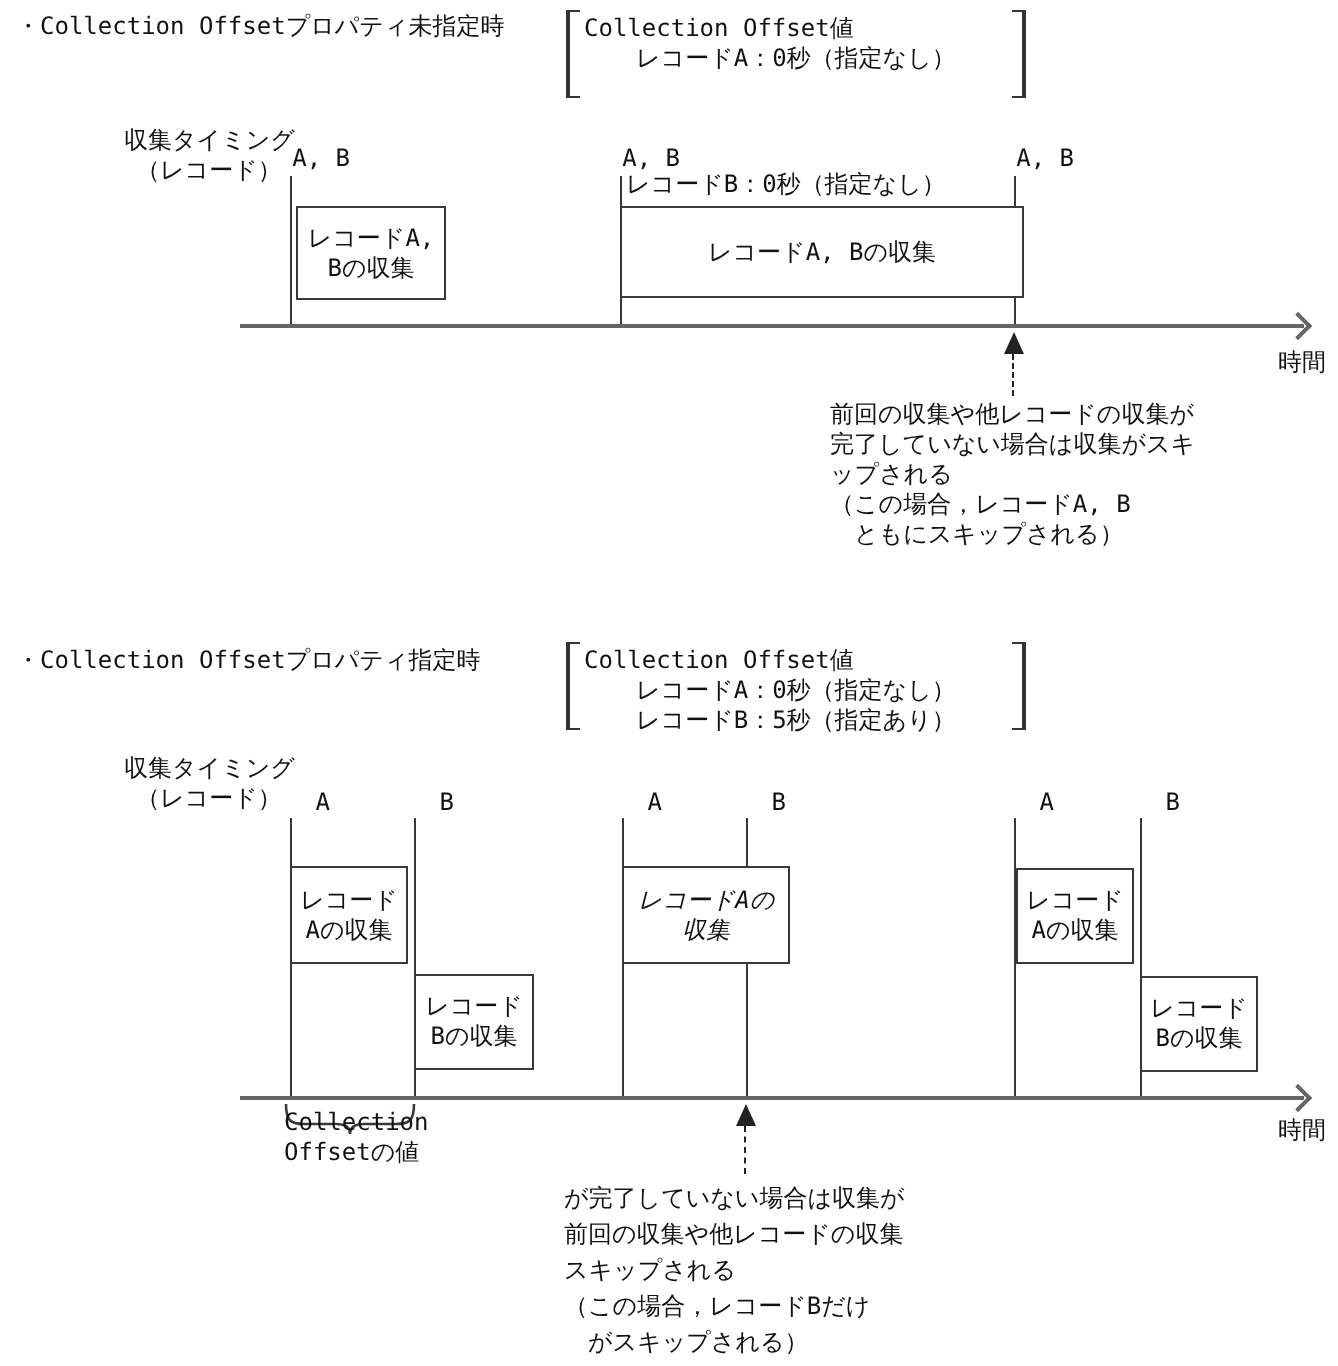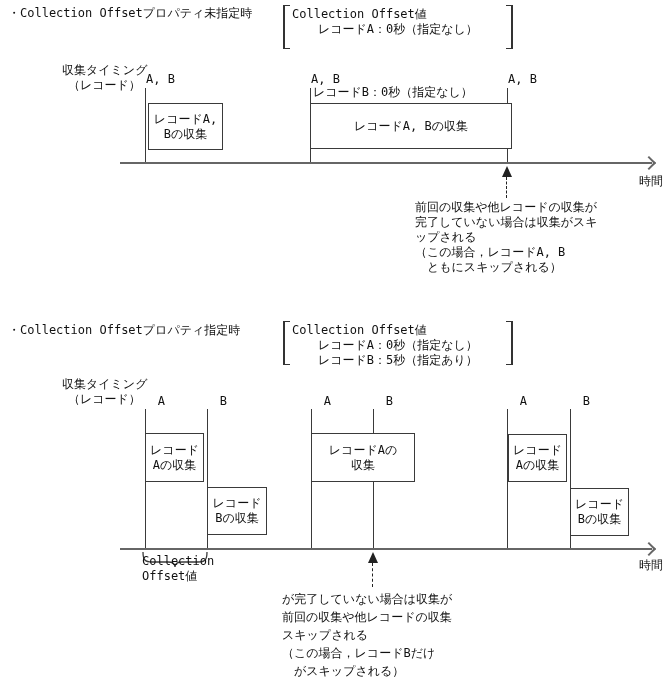--- a/index.html
+++ b/index.html
@@ -111,21 +111,21 @@
   <div class="tick" style="left:570px; top:409px; height:139px;"></div>
 
   <div class="box" style="left:145px; top:433px; width:59px; height:49px;">
     <div>レコード</div>
     <div>Aの収集</div>
   </div>
   <div class="box" style="left:207px; top:487px; width:60px; height:48px;">
     <div>レコード</div>
     <div>Bの収集</div>
   </div>
-  <div class="box" style="left:311px; top:433px; width:104px; height:49px;">
+  <div class="box" style="left:311px; top:433px; width:84px; height:49px;font-style:italic;">
     <div>レコードAの</div>
     <div>収集</div>
   </div>
   <div class="box" style="left:508px; top:434px; width:59px; height:48px;">
     <div>レコード</div>
     <div>Aの収集</div>
   </div>
   <div class="box" style="left:570px; top:488px; width:59px; height:48px;">
     <div>レコード</div>
     <div>Bの収集</div>
@@ -133,21 +133,21 @@
 
   <div class="axisline" style="left:120px; top:548px; width:532px;"></div>
   <div class="chev" style="left:644px; top:544px;"></div>
   <div class="abs" style="left:639px; top:557px;">時間</div>
 
   <svg class="abs" style="left:142px; top:551px;" width="66" height="17" viewBox="0 0 66 17">
     <path d="M1,1 C1,9 3,11 10,11 L26,11 C31,11 33,13 33,16 C33,13 35,11 40,11 L56,11 C63,11 65,9 65,1" fill="none" stroke="#3a3a3a" stroke-width="1.3"></path>
   </svg>
   <div class="abs" style="left:142px; top:554px; line-height:15px;">
     <div>Collection</div>
-    <div>Offset値</div>
+    <div>Offsetの値</div>
   </div>
 
   <div class="arrowhead" style="left:368px; top:552px;"></div>
   <div class="dashline" style="left:372px; top:563px; height:24px;"></div>
 
   <div class="abs annot" style="left:282px; top:590px; line-height:18px;">
     <div>が完了していない場合は収集が</div>
     <div>前回の収集や他レコードの収集</div>
     <div>スキップされる</div>
     <div>（この場合，レコードBだけ</div>

